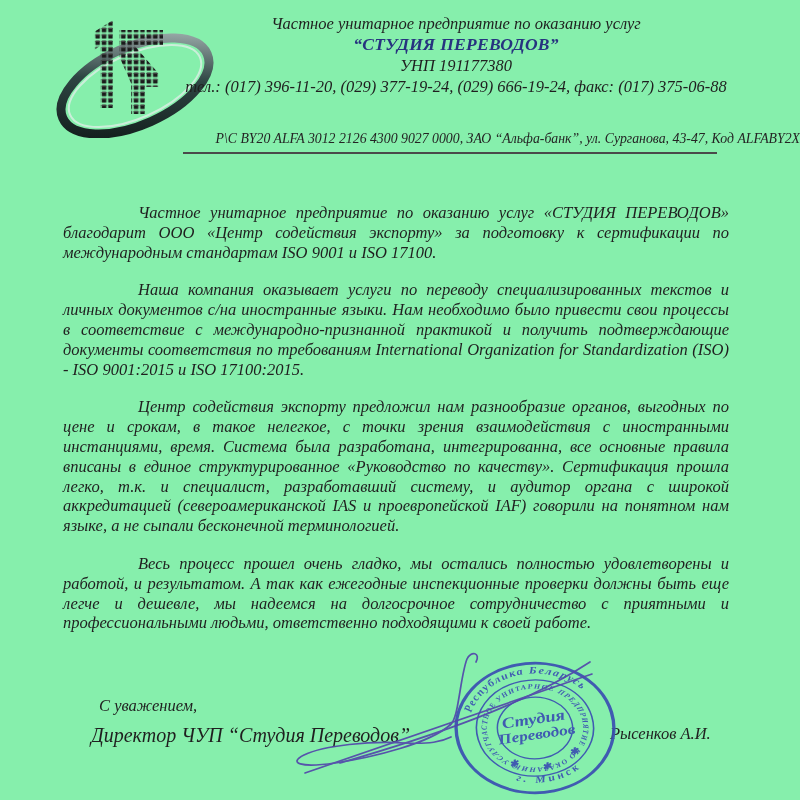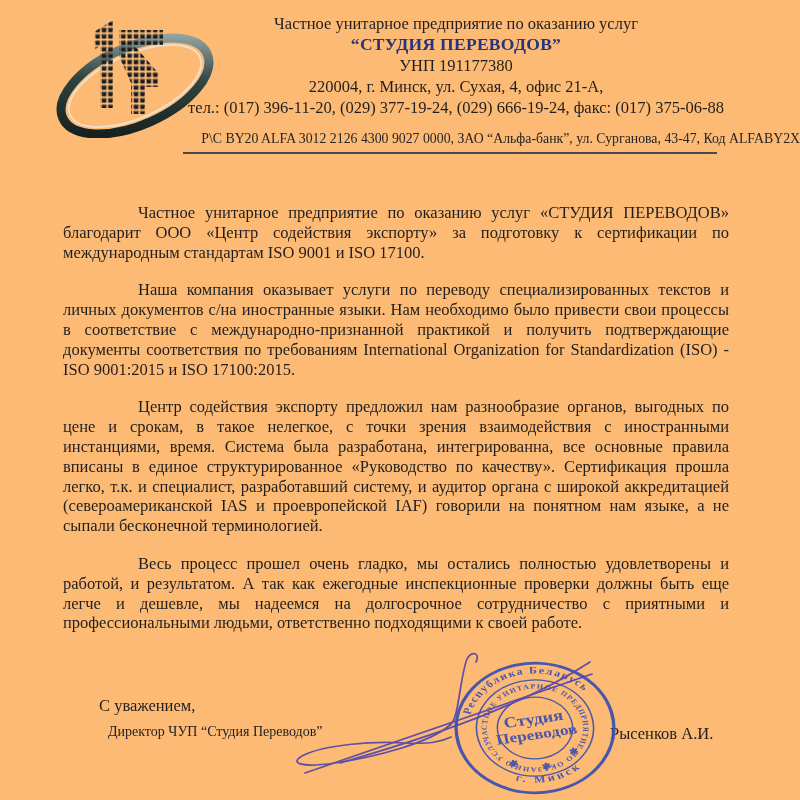--- a/index.html
+++ b/index.html
@@ -1,38 +1,38 @@
 <!DOCTYPE html>
 <html><head>
 <meta charset="utf-8">
 <style>
   html,body{margin:0;padding:0;background:#ffffff;}
   .page{
-    position:relative;width:800px;height:800px;background:#fdba74;overflow:hidden;
-    font-family:"Liberation Serif","DejaVu Serif",serif;color:#1f1f1f;
+    position:relative;width:800px;height:800px;background:#86efac;overflow:hidden;
+    font-family:"Liberation Serif","DejaVu Serif",serif;color:#1f1f1f;font-style:italic;
   }
   
   .logo{position:absolute;left:50px;top:8px;width:175px;height:130px;}
   .head{position:absolute;left:150px;top:13px;width:612px;text-align:center;line-height:21px;font-size:16px;}
   .head .l1{font-size:16.5px;}
   .head .title{font-size:17.5px;font-weight:bold;color:#26337f;letter-spacing:.3px;}
   .head .l{font-size:16.5px;}
   .bank{position:absolute;left:120px;top:131px;width:680px;text-align:right;font-size:13.8px;color:#242424;}
   .rule{position:absolute;left:183px;top:152px;width:534px;height:2px;background:#4a4a4a;}
   
   .refrow{position:absolute;left:0;top:167px;width:800px;height:22px;font-size:16.5px;}
   .ref-no{position:absolute;left:92px;}
   .ref-date{position:absolute;left:184px;}
   .ref-rcpt{position:absolute;left:457px;}
   
   .body{position:absolute;left:63px;top:203px;width:674px;font-size:16.5px;line-height:19.8px;text-align:justify;}
   .body p{margin:0 8px 18px 0;text-indent:75px;}
   
   .closing{position:absolute;left:99px;top:696px;font-size:16.5px;}
-  .signer-title{position:absolute;left:108px;top:724px;font-size:14px;}
+  .signer-title{position:absolute;left:91px;top:724px;font-size:20px;}
   .signer-name{position:absolute;left:610px;top:724px;font-size:16.5px;}
   .sig{position:absolute;left:280px;top:645px;width:330px;height:155px;}
   .stamp{position:absolute;left:434px;top:645px;width:202px;height:166px;opacity:.93;}
   .stamp text{font-family:"Liberation Serif","DejaVu Serif",serif;font-weight:bold;}
 </style>
 </head>
 <body>
 
 <div class="page">
 
@@ -55,21 +55,20 @@
     <g>
       <path d="M44,24 L63,12 L63,100 L50,100 L50,38 L44,42 Z" fill="url(#px)"></path>
       <path d="M69,22 L113,22 L113,37 L84,37 L109,66 L109,79 L95,79 L95,106 L81,106 L81,75 L69,48 Z" fill="url(#px)"></path>
     </g>
   </svg>
 
   <div class="head">
     <div class="l1">Частное унитарное предприятие по оказанию услуг</div>
     <div class="title">“СТУДИЯ ПЕРЕВОДОВ”</div>
     <div class="l">УНП 191177380</div>
-    <div class="l">220004, г. Минск, ул. Сухая, 4, офис 21-А,</div>
     <div class="l">тел.: (017) 396-11-20, (029) 377-19-24, (029) 666-19-24, факс: (017) 375-06-88</div>
   </div>
 
   <div class="bank">Р\С  BY20 ALFA 3012 2126 4300 9027 0000, ЗАО “Альфа-банк”, ул. Сурганова, 43-47, Код ALFABY2X</div>
   <div class="rule"></div>
 
 
   <div class="body">
     <p>Частное унитарное предприятие по оказанию услуг «СТУДИЯ ПЕРЕВОДОВ» благодарит ООО «Центр содействия экспорту» за подготовку к сертификации по международным стандартам ISO 9001 и ISO 17100.</p>
     <p>Наша компания оказывает услуги по переводу специализированных текстов и личных документов с/на иностранные языки. Нам необходимо было привести свои процессы в соответствие с международно-признанной практикой и получить подтверждающие документы соответствия по требованиям International Organization for Standardization (ISO) - ISO 9001:2015 и ISO 17100:2015.</p>

